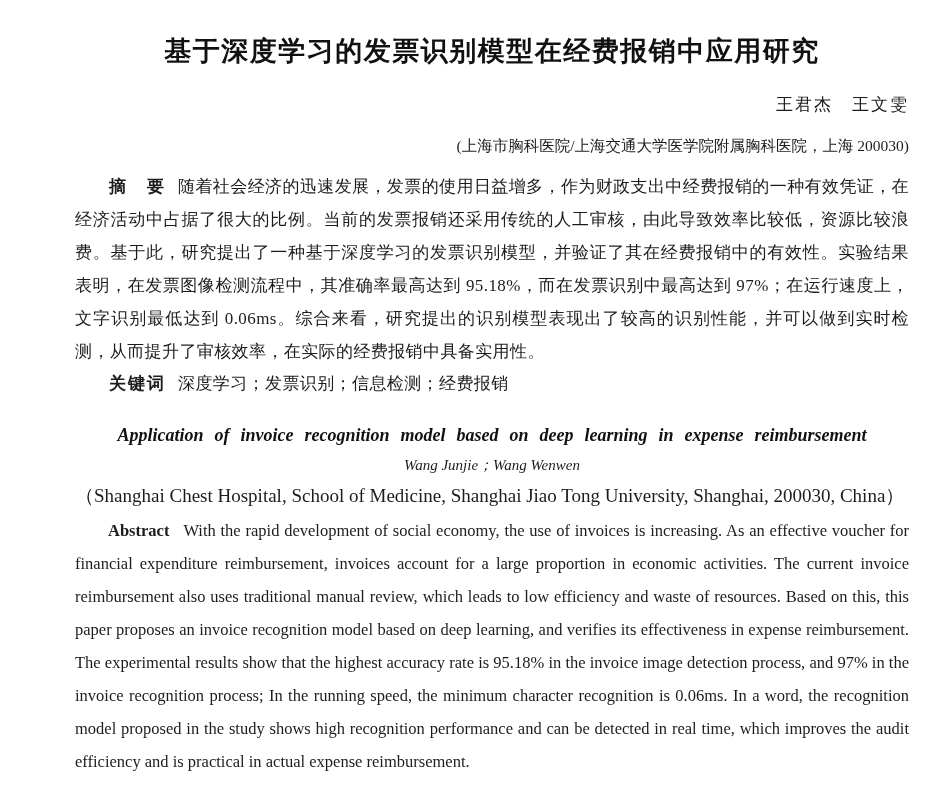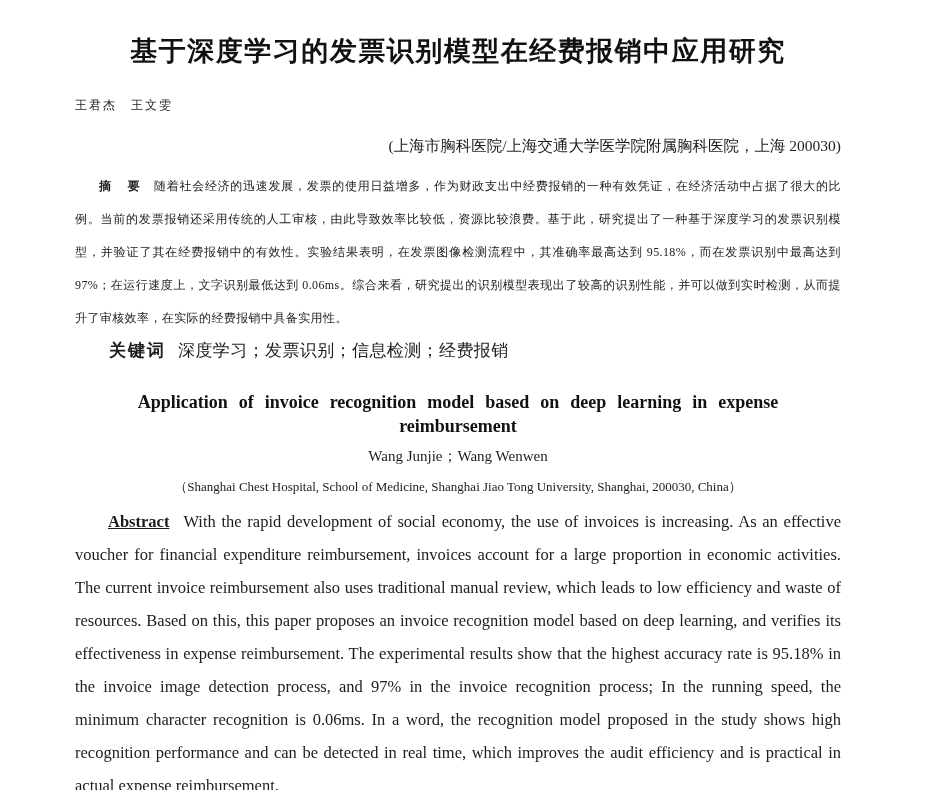--- a/index.html
+++ b/index.html
@@ -12,49 +12,49 @@
     height: 790px;
     overflow: hidden;
     color: #1c1c1c;
     font-family: "Liberation Serif", serif;
     -webkit-font-smoothing: antialiased;
   }
   .page {
     box-sizing: border-box;
     width: 945px;
     height: 790px;
-    padding: 26px 104px 0 75px;
+    padding: 26px 36px 0 75px;
     background: #ffffff;
   }
   
   .title-cn {
     margin: 8px 0 0 0;
     text-align: center;
     font-size: 27px;
     font-weight: bold;
     letter-spacing: 1.5px;
     color: #111111;
     line-height: 34px;
   }
   .authors-cn {
     margin: 26px 0 0 0;
-    text-align: left;
-    font-size: 12px;
+    text-align: right;
+    font-size: 17px;
     letter-spacing: 2px;
     line-height: 22px;
   }
   .affil-cn {
     margin: 20px 0 0 0;
     text-align: right;
     font-size: 15.5px;
     line-height: 20px;
   }
   .abstract-cn {
     margin: 14px 0 0 0;
-    font-size: 12px;
+    font-size: 17px;
     line-height: 33px;
     text-align: justify;
     text-justify: inter-ideograph;
     text-indent: 2em;
     letter-spacing: 0.4px;
   }
   .label-hei {
     font-family: "Liberation Sans", sans-serif;
     font-weight: bold;
     font-style: normal;
@@ -85,44 +85,44 @@
   }
   
   .title-en {
     margin: 24px 0 0 0;
     text-align: center;
     font-size: 18px;
     font-weight: bold;
     word-spacing: 6.5px;
     line-height: 24px;
     color: #111111;
+    font-style: italic;
   }
   .authors-en {
     margin: 8px 0 0 0;
     text-align: center;
     font-size: 15px;
     line-height: 20px;
+    font-style: italic;
   }
   .affil-en {
     margin: 10px 0 0 0;
-    text-align: center;
-    font-size: 13px;
+    font-size: 19px;
     line-height: 21px;
   }
   .abstract-en {
     margin: 8px 0 0 0;
     font-size: 16.5px;
     line-height: 33px;
     text-align: justify;
     text-indent: 2em;
   }
   .label-bold {
     font-weight: bold;
     margin-right: 14px;
-    text-decoration: underline;
   }
 </style>
 </head>
 <body>
 
 <div class="page">
 
   <h1 class="title-cn">基于深度学习的发票识别模型在经费报销中应用研究</h1>
 
   <p class="authors-cn">王君杰　王文雯</p>

